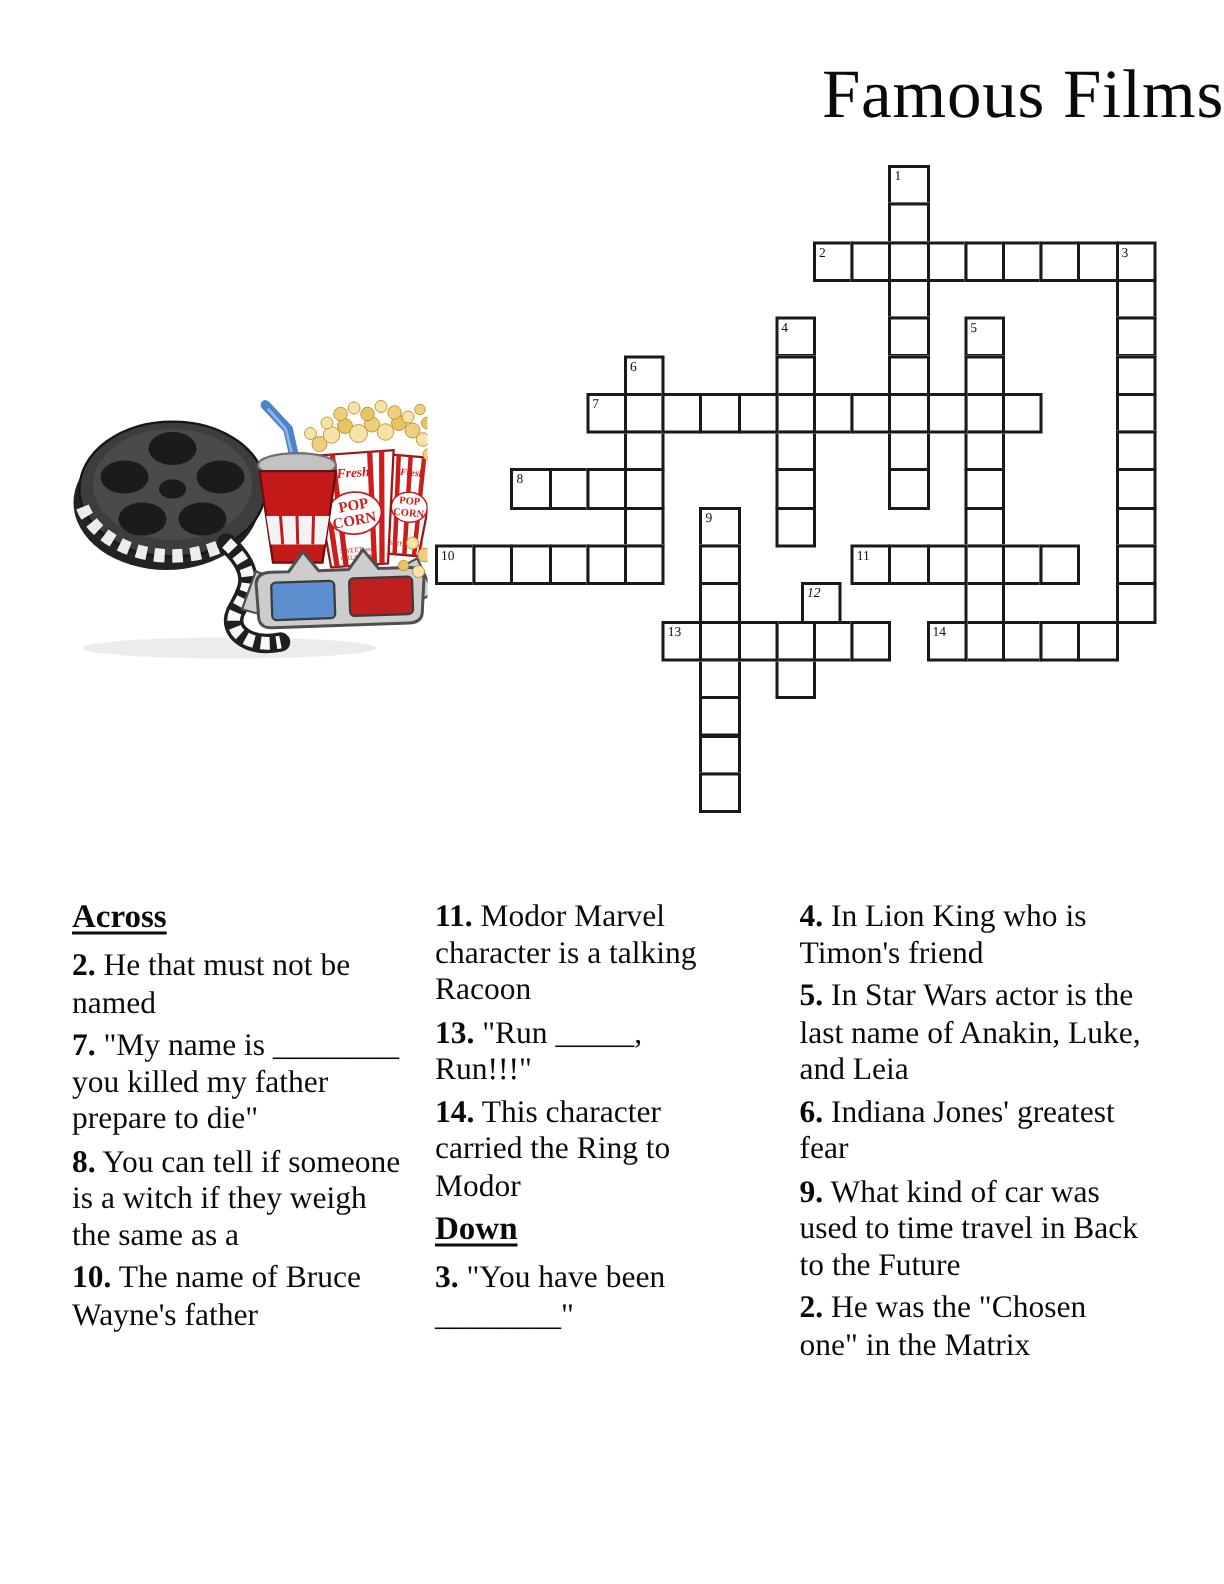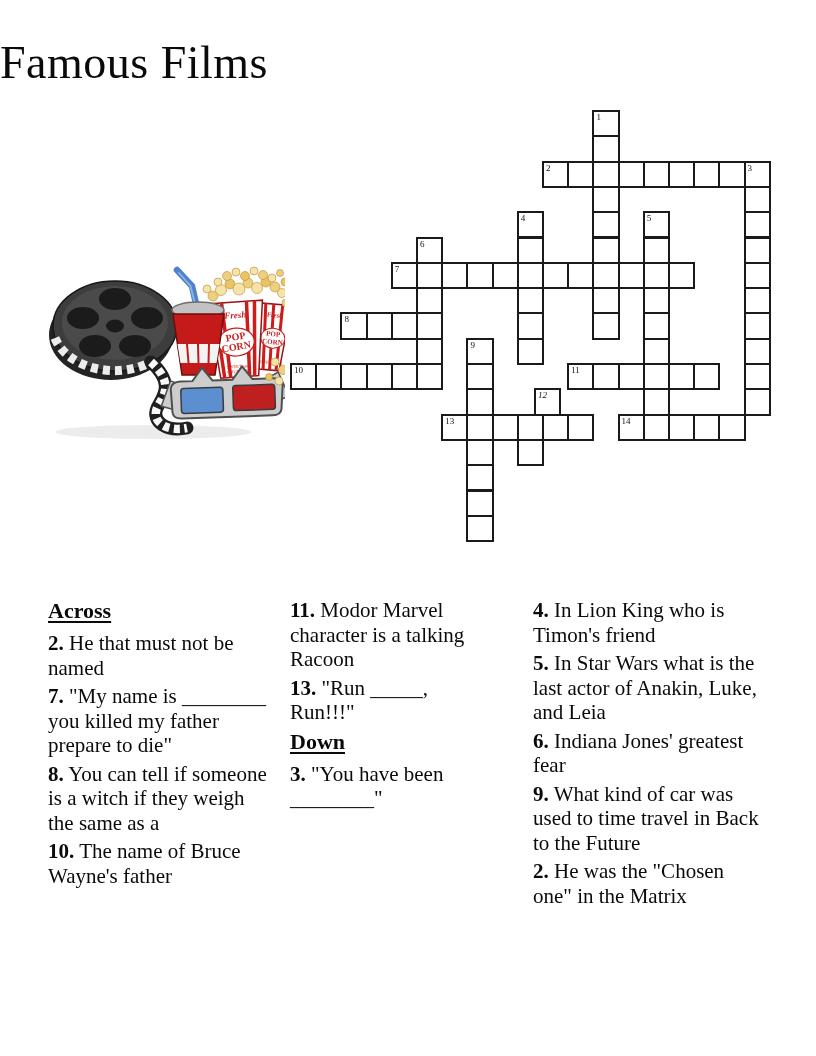--- a/index.html
+++ b/index.html
@@ -1,21 +1,21 @@
 <!DOCTYPE html>
 <html><head>
 <meta charset="utf-8">
 <style>
   html,body{margin:0;padding:0;}
   body{
     width:816px;height:1056px;background:#ffffff;position:relative;overflow:hidden;
     font-family:"Liberation Serif","DejaVu Serif",serif;color:#0a0a0a;
   }
   .page-title{
-    position:absolute;top:36px;left:0;width:816px;text-align:left;
+    position:absolute;top:36px;left:0;width:816px;text-align:right;
     font-size:46px;font-weight:400;margin:0;letter-spacing:0.5px;
   }
   
   #grid{position:absolute;left:290px;top:110px;width:481px;height:432px;}
   #grid .cell{
     position:absolute;box-sizing:border-box;
     width:27.2px;height:27.3px;border:2px solid #1a1a1a;background:#ffffff;
   }
   #grid .cn{
     position:absolute;top:0px;left:2px;font-size:9px;line-height:10px;color:#111;
@@ -253,23 +253,24 @@
     <div class="clue-col clue-col-0">
       <p class="clue-heading">Across</p>
       <p class="clue"><b>2.</b> <span>He that must not be named</span></p>
       <p class="clue"><b>7.</b> <span>"My name is ________ you killed my father prepare to die"</span></p>
       <p class="clue"><b>8.</b> <span>You can tell if someone is a witch if they weigh the same as a</span></p>
       <p class="clue"><b>10.</b> <span>The name of Bruce Wayne's father</span></p>
     </div>
     <div class="clue-col clue-col-1">
       <p class="clue"><b>11.</b> <span>Modor Marvel character is a talking Racoon</span></p>
       <p class="clue"><b>13.</b> <span>"Run _____, Run!!!"</span></p>
+      <p class="clue"><b>14.</b> <span>This character carried the Ring to Modor</span></p>
       <p class="clue-heading">Down</p>
       <p class="clue"><b>3.</b> <span>"You have been ________"</span></p>
     </div>
     <div class="clue-col clue-col-2">
       <p class="clue"><b>4.</b> <span>In Lion King who is Timon's friend</span></p>
-      <p class="clue"><b>5.</b> <span>In Star Wars what is the last actor of Anakin, Luke, and Leia</span></p>
+      <p class="clue"><b>5.</b> <span>In Star Wars actor is the last name of Anakin, Luke, and Leia</span></p>
       <p class="clue"><b>6.</b> <span>Indiana Jones' greatest fear</span></p>
       <p class="clue"><b>9.</b> <span>What kind of car was used to time travel in Back to the Future</span></p>
       <p class="clue"><b>2.</b> <span>He was the "Chosen one" in the Matrix</span></p>
     </div>
   </div>
 
 </body></html>

